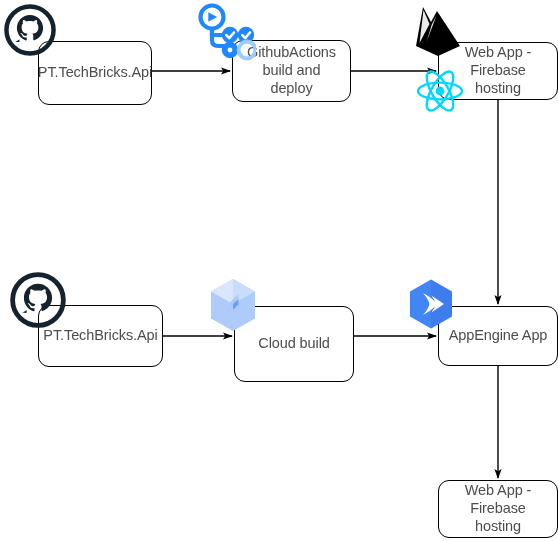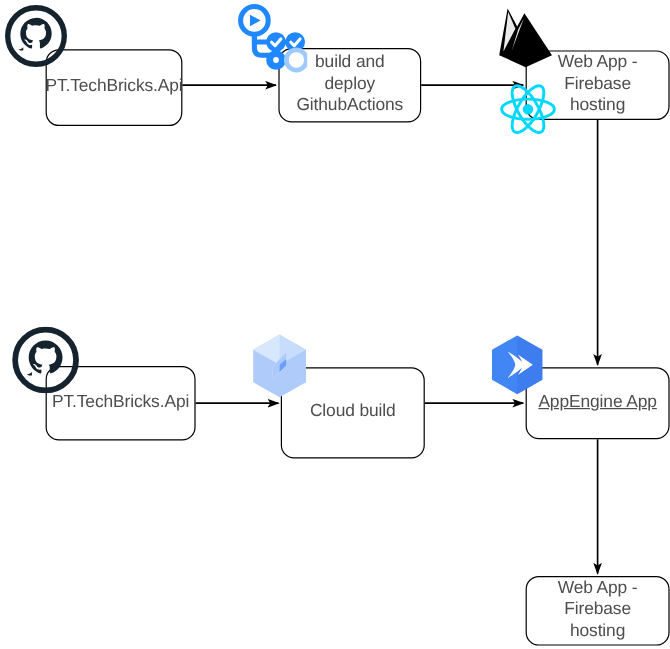--- a/index.html
+++ b/index.html
@@ -72,41 +72,41 @@
       <line x1="498" y1="366" x2="498" y2="478" marker-end="url(#arrow)"></line>
     </g>
   </svg>
 
   <div class="node" style="left:38px; top:41px; width:114px; height:64px;">
     <span>PT.TechBricks.Api</span>
   </div>
 
   <div class="node" style="left:232px; top:40px; width:119px; height:62px;">
     <span>
+      <span>GithubActions</span>
       <span>build and deploy</span>
-      <span>GithubActions</span>
     </span>
   </div>
 
   <div class="node" style="left:438px; top:42px; width:120px; height:58px;">
     <span>
       <span>Web App -</span>
       <span>Firebase hosting</span>
     </span>
   </div>
 
   <div class="node" style="left:38px; top:305px; width:125px; height:62px;">
     <span>PT.TechBricks.Api</span>
   </div>
 
   <div class="node" style="left:234px; top:306px; width:120px; height:76px;">
     <span>Cloud build</span>
   </div>
 
-  <div class="node" style="left:438px; top:306px; width:120px; height:60px;text-decoration:underline;">
+  <div class="node" style="left:438px; top:306px; width:120px; height:60px;">
     <span>AppEngine App</span>
   </div>
 
   <div class="node" style="left:438px; top:480px; width:120px; height:58px;">
     <span>
       <span>Web App -</span>
       <span>Firebase hosting</span>
     </span>
   </div>
 

